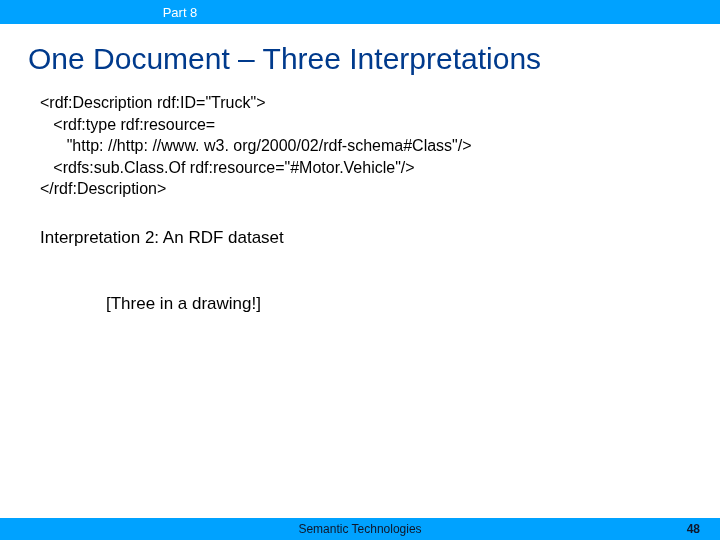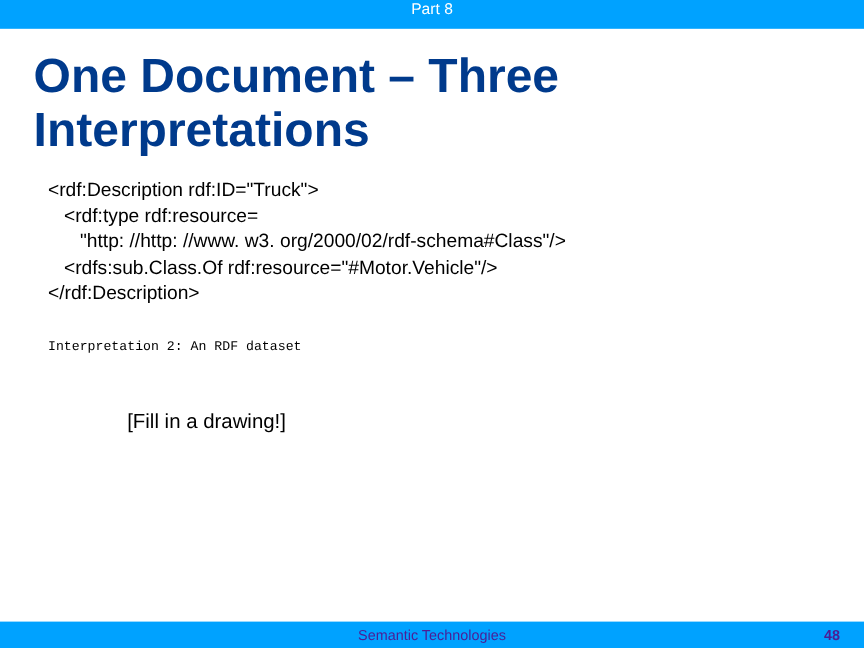--- a/index.html
+++ b/index.html
@@ -1,30 +1,30 @@
 <!DOCTYPE html>
 <html><head>
 <meta charset="utf-8">
 <style>
   * { margin: 0; padding: 0; box-sizing: border-box; }
   html, body { width: 720px; height: 540px; font-family: Arial, Helvetica, sans-serif; background: #fff; }
   .slide { width: 720px; height: 540px; display: flex; flex-direction: column; position: relative; }
 
-  .topbar { width: 100%; height: 24px; background: #00a2ff; display: flex; color: #fff; font-size: 13px; flex-direction: column; }
+  .topbar { width: 100%; height: 24px; background: #00a2ff; display: flex; color: #fff; font-size: 13px; }
   .topbar .left { flex: 0 0 50%; display: flex; align-items: center; justify-content: center; }
   .topbar .right { flex: 0 0 50%; display: flex; align-items: center; justify-content: center; }
 
-  .title { color: #003a8c; font-size: 40px; font-weight: bold; padding: 18px 28px 10px 28px; }
+  .title { color: #003a8c; font-size: 30px; font-weight: normal; padding: 18px 28px 10px 28px; }
 
   .body { flex: 1 1 auto; padding: 6px 40px 0 40px; font-size: 16px; color: #000; }
   .code { font-family: Arial, Helvetica, sans-serif; font-size: 16px; line-height: 1.35; white-space: pre; }
-  .interp { margin-top: 28px; font-size: 11px; font-family: Liberation Mono, monospace; }
+  .interp { margin-top: 28px; font-size: 17px; }
   .placeholder { margin-top: 46px; margin-left: 66px; font-size: 17px; }
 
-  .footer { position: absolute; bottom: 0; left: 0; width: 100%; height: 22px; background: #00a2ff; color: #4c1d95; font-size: 12px; display: flex; align-items: center; }
+  .footer { position: absolute; bottom: 0; left: 0; width: 100%; height: 22px; background: #00a2ff; color: #0f172a; font-size: 12px; display: flex; align-items: center; }
   .footer .ftitle { position: absolute; left: 50%; transform: translateX(-50%); }
   .footer .fpage  { position: absolute; right: 20px; font-weight: bold; }
 </style>
 </head>
 <body>
 
 <div class="slide">
 
   <div class="topbar">
     <div class="left">Part 8</div>
@@ -32,21 +32,21 @@
 
   <div class="title">One Document –  Three Interpretations</div>
 
   <div class="body">
     <div class="code">&lt;rdf:Description rdf:ID="Truck"&gt;
    &lt;rdf:type rdf:resource=
       "http: //http: //www. w3. org/2000/02/rdf-schema#Class"/&gt;
    &lt;rdfs:sub.Class.Of rdf:resource="#Motor.Vehicle"/&gt;
 &lt;/rdf:Description&gt;</div>
     <div class="interp">Interpretation 2: An RDF dataset</div>
-    <div class="placeholder">[Fill in a drawing!]</div>
+    <div class="placeholder">[Three in a drawing!]</div>
   </div>
 
   <div class="footer">
     <span class="ftitle">Semantic Technologies</span>
     <span class="fpage">48</span>
   </div>
 
 </div>
 
 </body></html>

